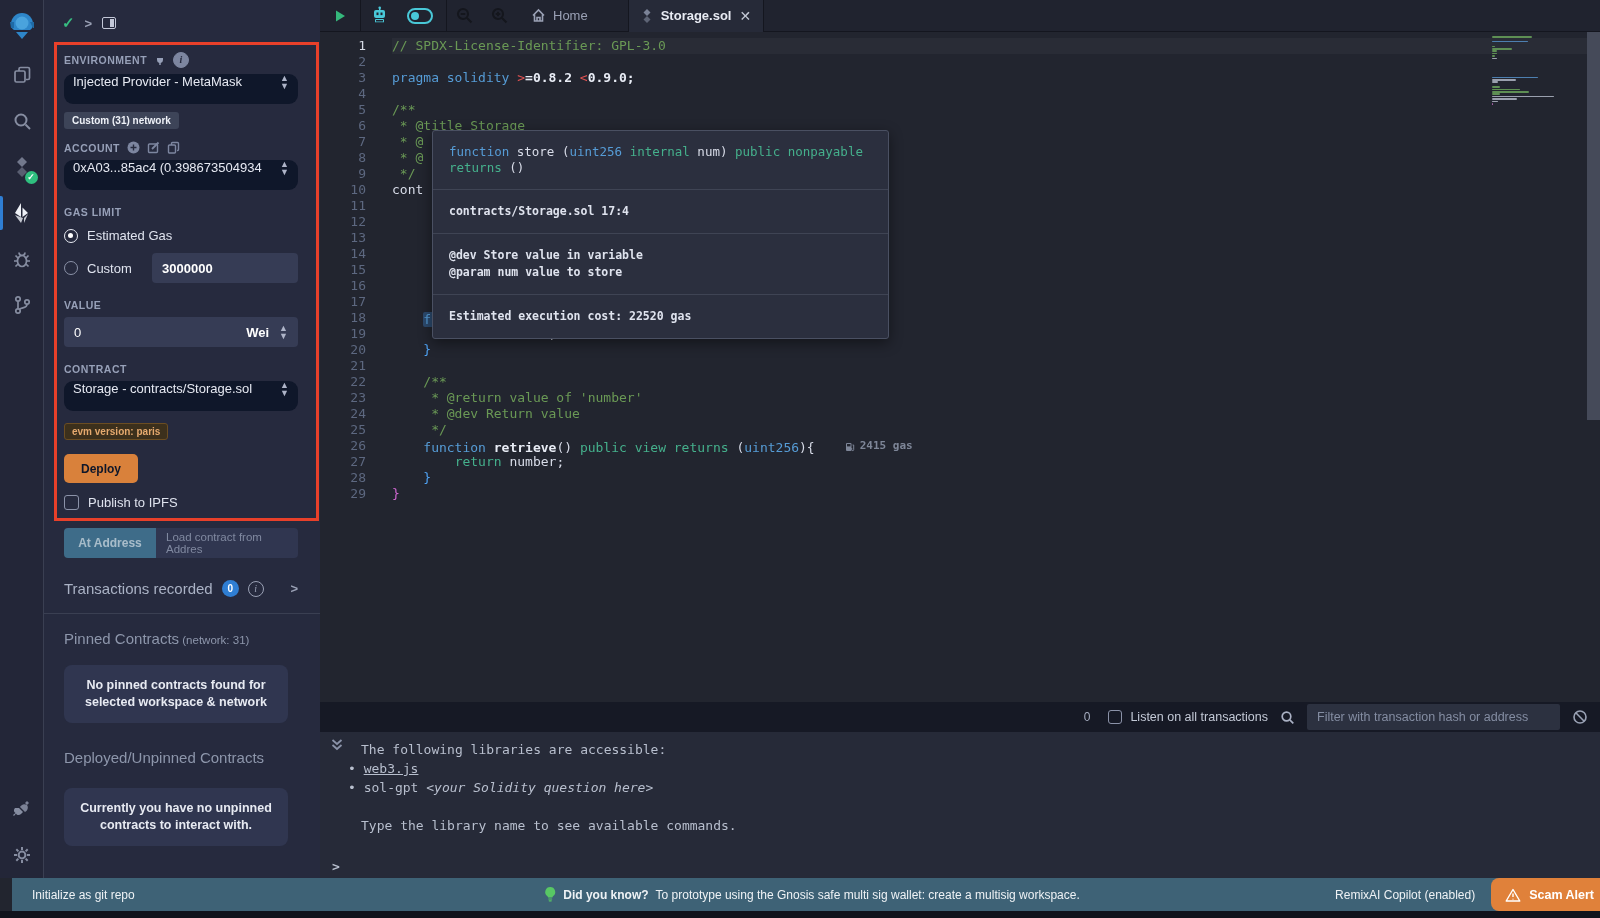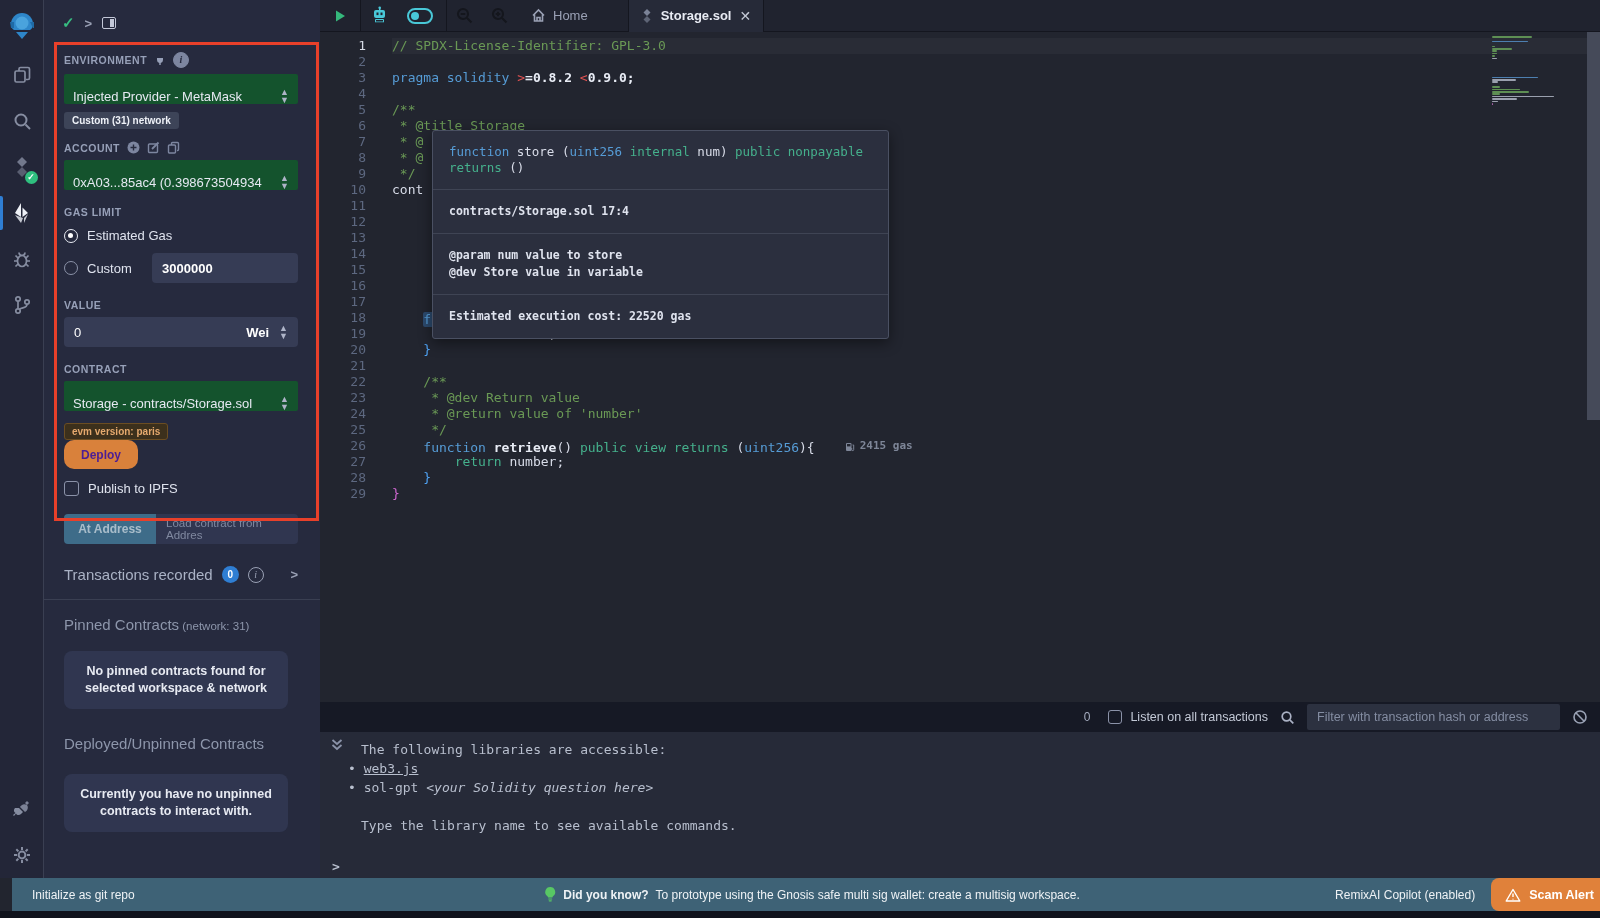--- a/index.html
+++ b/index.html
@@ -21,31 +21,31 @@
   .panel-head { display:flex; align-items:flex-start; padding:10px 14px 4px 18px; }
   .panel-title { color:#e9ecf3; font-size:14px; font-weight:bold; letter-spacing:.2px; line-height:17px; text-transform:uppercase; flex:1; }
   .panel-head .ph-icons { display:flex; gap:10px; align-items:center; margin-top:4px; }
   .check-green { color:#37bd81; font-size:15px; font-weight:bold; }
   .chev { color:#9aa1b5; font-size:13px; font-weight:bold; }
   .pin-box { width:14px; height:12px; border:1.6px solid #c3c8d8; border-radius:2px; position:relative; }
   .pin-box::after { content:""; position:absolute; right:1.5px; top:1px; bottom:1px; width:4px; background:#c3c8d8; }
 
   .panel-body { padding:10px 22px 0 20px; }
   .lbl { color:#97a0b8; font-size:10.5px; font-weight:bold; letter-spacing:.5px; display:flex; align-items:center; gap:7px; }
-  .sel { margin-top:6px; height:30px; background:#14532d; border-radius:2px; display:flex; align-items:flex-end; padding:0 9px; color:#e6e9f2; font-size:13px; }
+  .sel { margin-top:6px; height:30px; background:#0f172a; border-radius:9px; display:flex; align-items:flex-start; padding:0 9px; color:#e6e9f2; font-size:13px; }
   .sel .grow { flex:1; white-space:nowrap; overflow:hidden; }
   .updown { color:#aeb4c8; font-size:9px; line-height:8px; text-align:center; }
   .net-badge { display:inline-block; margin-top:8px; background:#3d4458; color:#eef1f7; font-size:10px; font-weight:bold; padding:3px 8px; border-radius:3px; }
   .radio { width:14px; height:14px; border-radius:50%; border:1.5px solid #8b92a8; display:inline-block; position:relative; flex:none; }
   .radio.on { border-color:#e8ebf3; }
   .radio.on::after { content:""; position:absolute; left:3px; top:3px; width:5px; height:5px; border-radius:50%; background:#fff; }
   .gasrow { display:flex; align-items:center; gap:9px; margin-top:10px; color:#dfe3ee; font-size:13px; }
   .inp { background:#363c55; border-radius:4px; color:#fff; font-size:13px; display:flex; align-items:center; padding:0 10px; height:30px; }
   .valrow { display:flex; margin-top:6px; }
-  .btn-deploy { margin-top:0; width:74px; height:29px; background:#d9813b; color:#4c1d95; font-size:12px; font-weight:bold; border:none; border-radius:10px; cursor:pointer; }
+  .btn-deploy { margin-top:14px; width:74px; height:29px; background:#d9813b; color:#0f172a; font-size:12px; font-weight:bold; border:none; border-radius:5px; cursor:pointer; }
   .evm-badge { display:inline-block; margin-top:12px; background:#3c301c; border:1px solid #6b4d22; color:#e5a96e; font-size:10px; font-weight:bold; padding:2px 7px; border-radius:3px; }
   .chkrow { display:flex; align-items:center; gap:9px; margin-top:12px; color:#dfe3ee; font-size:13px; }
   .chk { width:15px; height:15px; border:1.5px solid #8b92a8; border-radius:3px; background:transparent; flex:none; }
   .ataddr { display:flex; margin-top:18px; }
   .btn-at { width:92px; height:30px; background:#3e6c89; color:rgba(255,255,255,.55); font-weight:bold; font-size:12px; border:none; border-radius:4px 0 0 4px; }
   .at-inp { flex:1; height:30px; background:#303650; border-radius:0 4px 4px 0; color:#8089a0; font-size:11.5px; display:flex; align-items:center; padding:0 10px; }
   .red-rect { position:absolute; left:54px; top:42px; width:265px; height:479px; border:3px solid #e8402a; z-index:9; pointer-events:none; }
 
   .txrec { display:flex; align-items:center; gap:9px; padding:22px 22px 16px 20px; color:#aab2c5; font-size:15px; }
   .count-badge { width:17px; height:17px; border-radius:50%; background:#2f7ed3; color:#fff; font-size:10px; font-weight:bold; text-align:center; line-height:17px; flex:none; }
@@ -395,22 +395,22 @@
           <div class="cl"></div>
           <div class="cl"><span class="c-pl">    </span><span class="hlspan"><span class="c-kw">function </span><span class="c-plb">store</span><span class="c-kw">(uint256</span><span class="c-pl"> num) </span><span class="c-grn">public</span><span class="c-pl"> {</span></span><span class="gasbadge"><svg width="10" height="11" viewBox="0 0 10 11" fill="#7e8698">
                 <rect x="1" y="2" width="5.5" height="8" rx="1"></rect>
                 <rect x="2" y="3" width="3.5" height="2.4" fill="#22252f"></rect>
                 <path d="M7.5 4h1.2v4.6a1 1 0 0 1-2 0V7" stroke="#7e8698" stroke-width="1" fill="none"></path>
               </svg><span>22520 gas</span></span></div>
           <div class="cl"><span class="c-pl">        number = num;</span></div>
           <div class="cl"><span class="c-pl">    </span><span class="c-br1">}</span></div>
           <div class="cl"></div>
           <div class="cl"><span class="c-cm">    /**</span></div>
+          <div class="cl"><span class="c-cm">     * @return value of 'number'</span></div>
           <div class="cl"><span class="c-cm">     * @dev Return value</span></div>
-          <div class="cl"><span class="c-cm">     * @return value of 'number'</span></div>
           <div class="cl"><span class="c-cm">     */</span></div>
           <div class="cl"><span class="c-pl">    </span><span class="c-kw">function </span><span class="c-plb">retrieve</span><span class="c-pl">() </span><span class="c-grn">public view returns</span><span class="c-pl"> (</span><span class="c-kw">uint256</span><span class="c-pl">){</span><span class="gasbadge"><svg width="10" height="11" viewBox="0 0 10 11" fill="#7e8698">
                 <rect x="1" y="2" width="5.5" height="8" rx="1"></rect>
                 <rect x="2" y="3" width="3.5" height="2.4" fill="#22252f"></rect>
                 <path d="M7.5 4h1.2v4.6a1 1 0 0 1-2 0V7" stroke="#7e8698" stroke-width="1" fill="none"></path>
               </svg><span>2415 gas</span></span></div>
           <div class="cl"><span class="c-pl">        </span><span class="c-grn">return</span><span class="c-pl"> number;</span></div>
           <div class="cl"><span class="c-pl">    </span><span class="c-br1">}</span></div>
           <div class="cl"><span class="c-br2">}</span></div>
         </div>
@@ -446,22 +446,22 @@
           <div style="height: 1.6px; margin-bottom: 0.8px; width: 1.15px; background: rgb(168, 95, 168);"></div>
         </div>
       <div class="vscroll"></div>
 
       <div class="tooltip">
         <div class="tt-sec tt-sig" id="tt-sig"><span class="c-kw">function </span><span class="c-pl">store (</span><span class="c-kw">uint256</span><span class="c-grn"> internal</span><span class="c-pl"> num) </span><span class="c-grn">public</span><span class="c-pl"> </span><span class="c-grn">nonpayable</span><span class="c-pl"> </span><span class="c-grn">returns</span><span class="c-pl"> ()</span></div>
         <div class="tt-sec">
             <div class="tt-b">contracts/Storage.sol 17:4</div>
           </div>
         <div class="tt-sec">
+          <div class="tt-b">@dev Store value in variable</div>
           <div class="tt-b">@param num value to store</div>
-          <div class="tt-b">@dev Store value in variable</div>
         </div>
         <div class="tt-sec">
             <div class="tt-b">Estimated execution cost: 22520 gas</div>
           </div>
       </div>
     </div>
 
     <div class="term-head">
       <span class="term-zero">0</span>
       <span class="term-chk">

